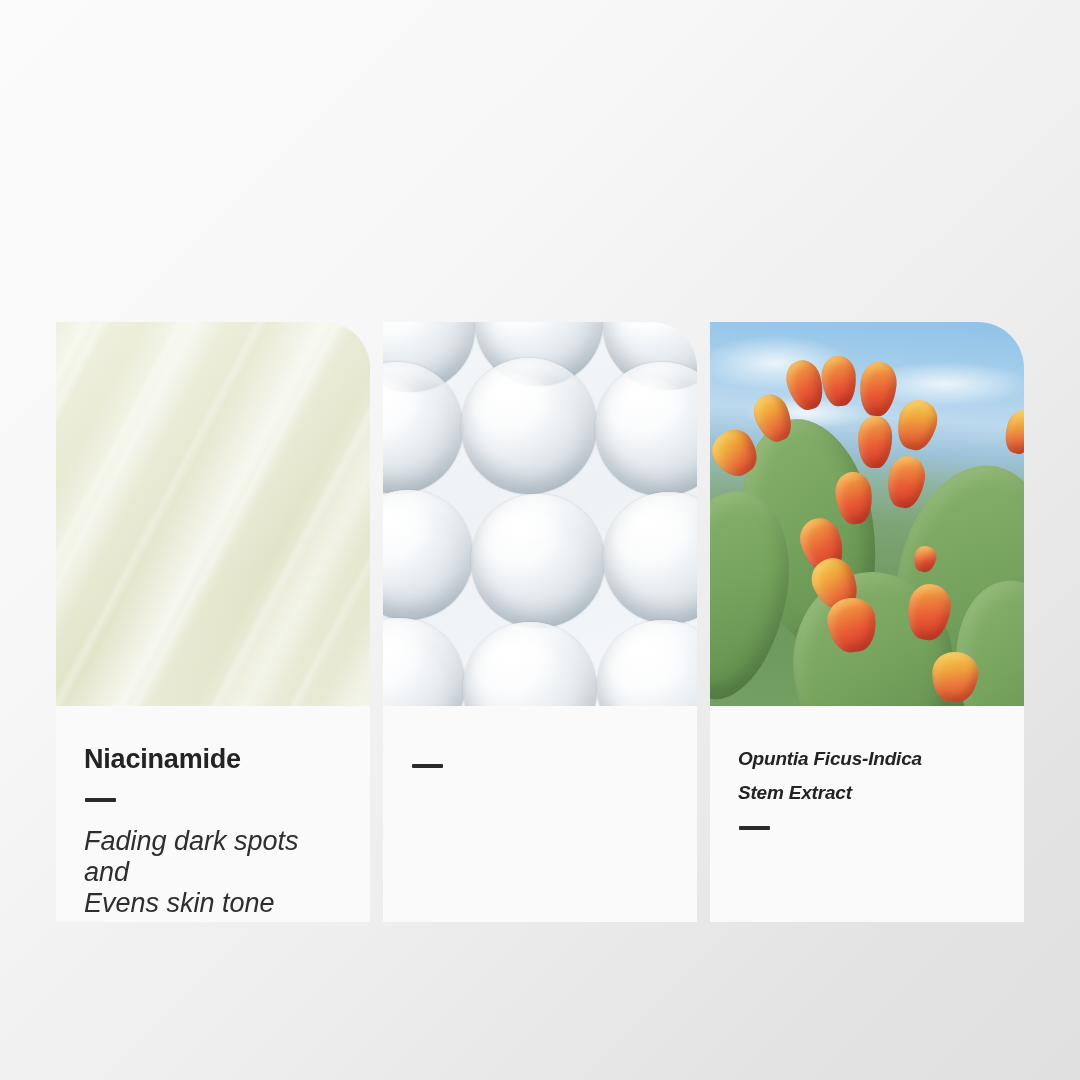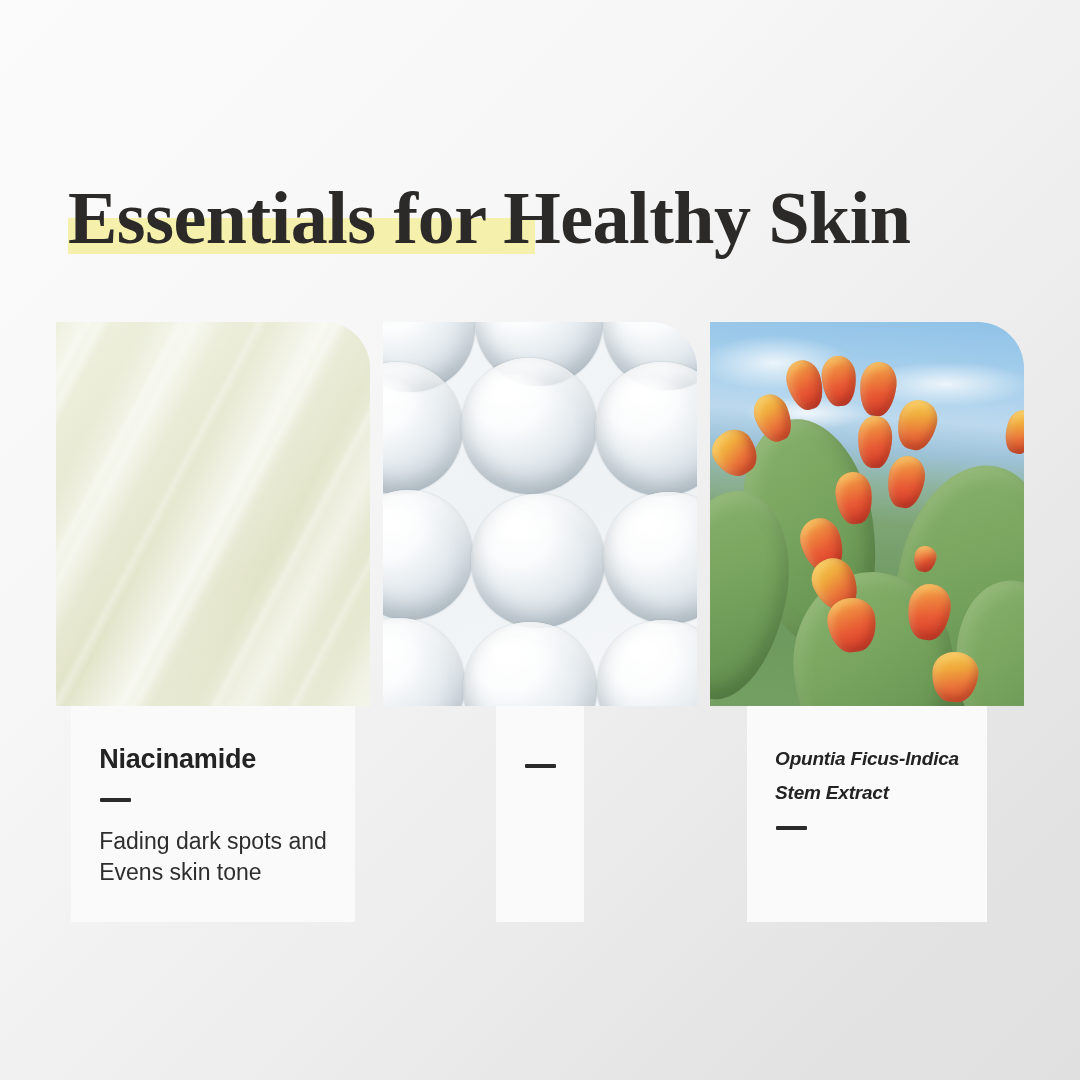--- a/index.html
+++ b/index.html
@@ -67,21 +67,20 @@
     display: flex;
     gap: 13px;
   }
   .card {
     position: relative;
     width: 314px;
     height: 600px;
     display: flex;
     flex-direction: column;
     background: transparent;
-    align-items: center;
   }
   .card-media {
     position: relative;
     width: 314px;
     height: 384px;
     border-top-right-radius: 46px;
     overflow: hidden;
     flex: none;
   }
   .card-body {
@@ -105,24 +104,25 @@
     width: 31px;
     height: 4px;
     background: #2a2a2a;
     margin: 22px 0 0 1px;
     border-radius: 1px;
   }
   .card-desc {
     margin: 24px 0 0 0;
     font-family: "Liberation Sans", sans-serif;
     font-weight: 400;
-    font-size: 23px;
+    font-size: 27px;
     line-height: 31px;
     color: #2e2e2e;
     white-space: pre-line;
+    font-style: italic;
   }
   .card-3 .card-title { font-size: 19px; line-height: 34px; font-style: italic; }
   .card-3 .card-divider { margin-top: 16px; }
   .card-3 .card-desc { margin-top: 22px; }
 
   
   .art-cream {
     position: absolute;
     inset: 0;
     background:
@@ -209,24 +209,20 @@
     position: absolute;
     border-radius: 50%;
     background: radial-gradient(ellipse at 50% 50%, rgba(255,255,255,0.78), rgba(255,255,255,0.0) 72%);
   }
 </style>
 </head>
 <body>
 
 <div id="page">
 
-  <div id="title-block">
-    <div id="title-highlight"></div>
-    <h1 id="page-title"><span class="hl-seg">Essentials for</span><span class="rest-seg"> Healthy Skin</span></h1>
-  </div>
 
   <div id="cards">
 
     <div class="card card-1">
       <div class="card-media">
         <div class="art-cream"></div>
       </div>
       <div class="card-body">
         <h2 class="card-title">Niacinamide</h2>
         <div class="card-divider"></div>

